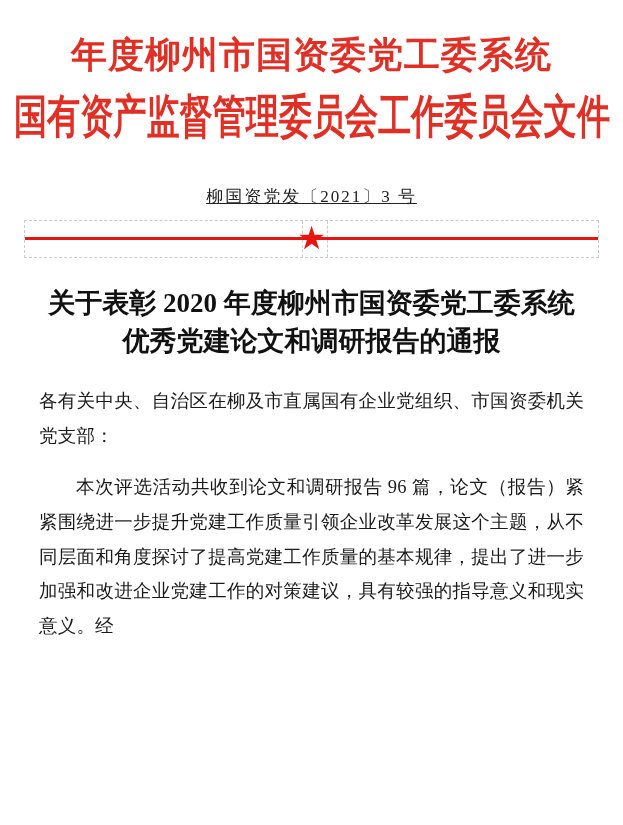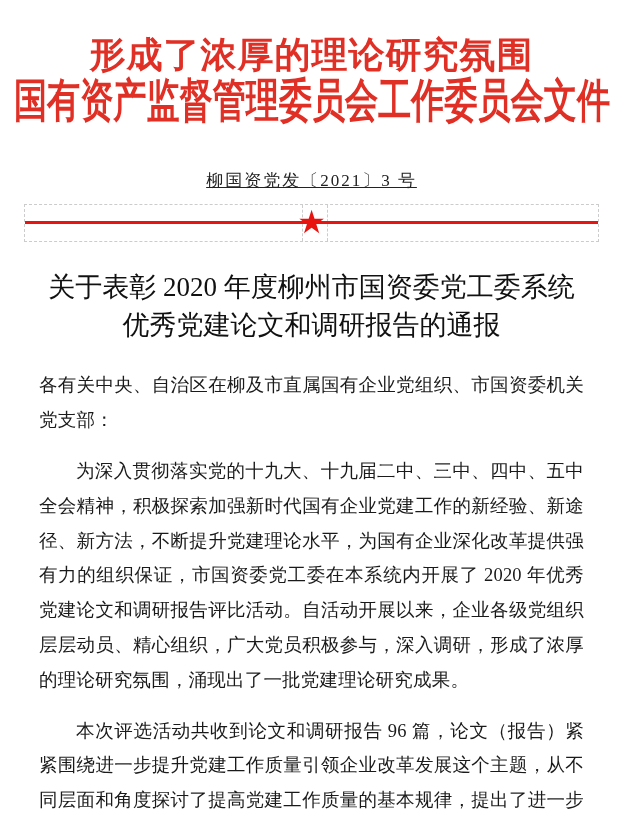--- a/index.html
+++ b/index.html
@@ -23,20 +23,21 @@
     text-align:center;
     color:var(--red-header);
     font-size:36px;
     font-weight:bold;
     letter-spacing:1px;
     line-height:1.15;
     white-space:nowrap;
   }
   .org2-wrap{
     position:relative;
+    margin-top:16px;
     height:54px;
     text-align:right;
   }
   .org2{
     position:absolute;
     left:50%;top:0;
     white-space:nowrap;
     color:var(--red-header);
     font-size:46px;
     font-weight:bold;
@@ -76,41 +77,41 @@
     transform:translate(-50%,-52%);
     color:var(--red-rule);
     font-size:32px;
     line-height:1;
     font-family:"DejaVu Sans","Liberation Sans",sans-serif;
   }
   .title{
     margin:26px 10px 0 10px;
     text-align:center;
     font-size:27px;
-    font-weight:normal;
+    font-weight:bold;
     line-height:38px;
     color:#111111;
   }
   .body{
     margin:24px 23px 0 23px;
     font-size:18.5px;
     line-height:34.8px;
     text-align:justify;
     color:var(--ink);
     letter-spacing:0.2px;
   }
   .body p{margin:16px;padding:0;}
   .para{text-indent:2em;}
 </style>
 </head>
 <body>
 
 <div class="page">
 
-  <div class="org1">形成了浓厚的理论研究氛围</div>
+  <div class="org1">年度柳州市国资委党工委系统</div>
 
   <div class="org2-wrap">
     <span class="org2">国有资产监督管理委员会工作委员会文件</span>
   </div>
 
   <div class="docnum">柳国资党发〔2021〕3 号</div>
 
   <div class="sep">
     <div class="sep-v sep-v1"></div>
     <div class="sep-v sep-v2"></div>
@@ -118,17 +119,16 @@
     <div class="sep-star">★</div>
   </div>
 
   <h1 class="title">
     <span>关于表彰 2020 年度柳州市国资委党工委系统</span><br>
     <span>优秀党建论文和调研报告的通报</span>
   </h1>
 
   <div class="body">
     <p class="salutation">各有关中央、自治区在柳及市直属国有企业党组织、市国资委机关党支部：</p>
-    <p class="para">为深入贯彻落实党的十九大、十九届二中、三中、四中、五中全会精神，积极探索加强新时代国有企业党建工作的新经验、新途径、新方法，不断提升党建理论水平，为国有企业深化改革提供强有力的组织保证，市国资委党工委在本系统内开展了 2020 年优秀党建论文和调研报告评比活动。自活动开展以来，企业各级党组织层层动员、精心组织，广大党员积极参与，深入调研，形成了浓厚的理论研究氛围，涌现出了一批党建理论研究成果。</p>
     <p class="para">本次评选活动共收到论文和调研报告 96 篇，论文（报告）紧紧围绕进一步提升党建工作质量引领企业改革发展这个主题，从不同层面和角度探讨了提高党建工作质量的基本规律，提出了进一步加强和改进企业党建工作的对策建议，具有较强的指导意义和现实意义。经</p>
   </div>
 
 </div>
 
 </body></html>

